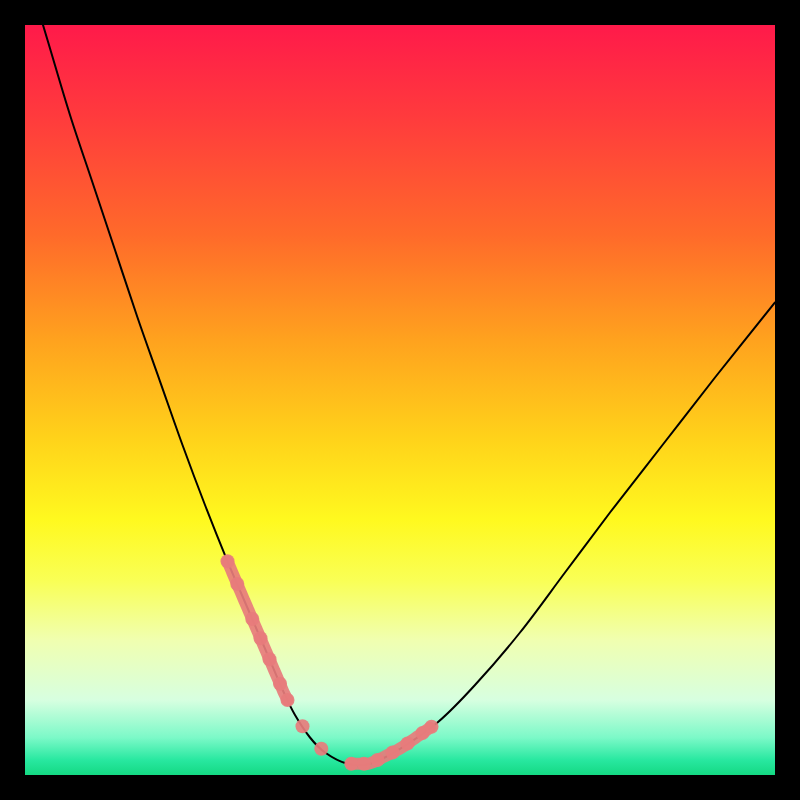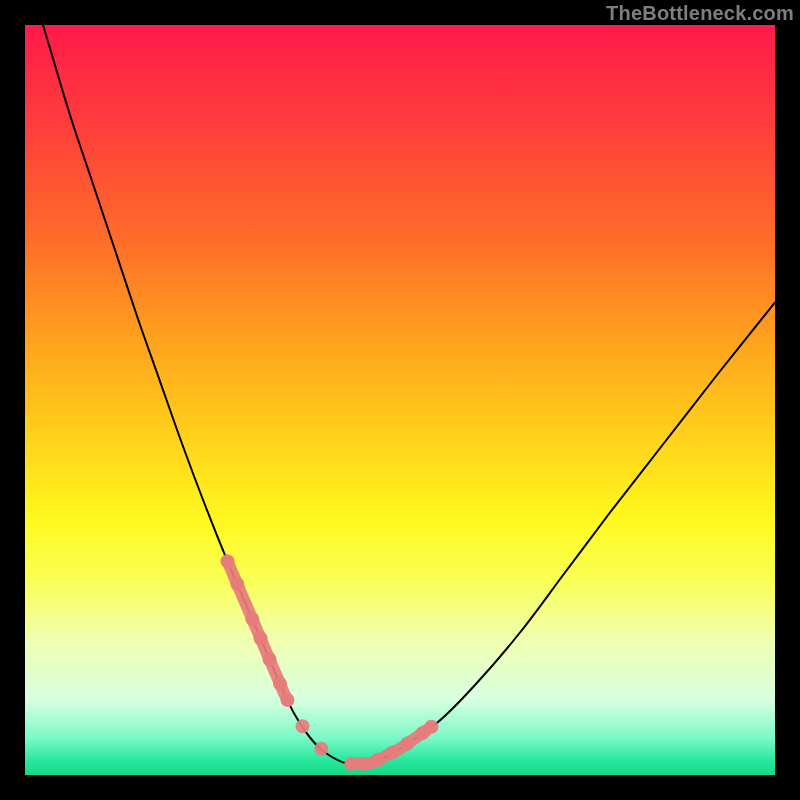--- a/index.html
+++ b/index.html
@@ -103,14 +103,13 @@
           <circle cx="339.0" cy="738.8" r="7" class="dot"></circle>
           <circle cx="352.5" cy="735.0" r="7" class="dot"></circle>
           <circle cx="367.5" cy="727.5" r="7" class="dot"></circle>
           <circle cx="382.5" cy="718.5" r="7" class="dot"></circle>
           <circle cx="397.5" cy="708.0" r="7" class="dot"></circle>
           <circle cx="406.5" cy="701.7" r="7" class="dot"></circle>
         </g>
     </svg>
   </div>
 
-  <div class="watermark">TheBottleneck.com</div>
 </div>
 
 </body></html>

